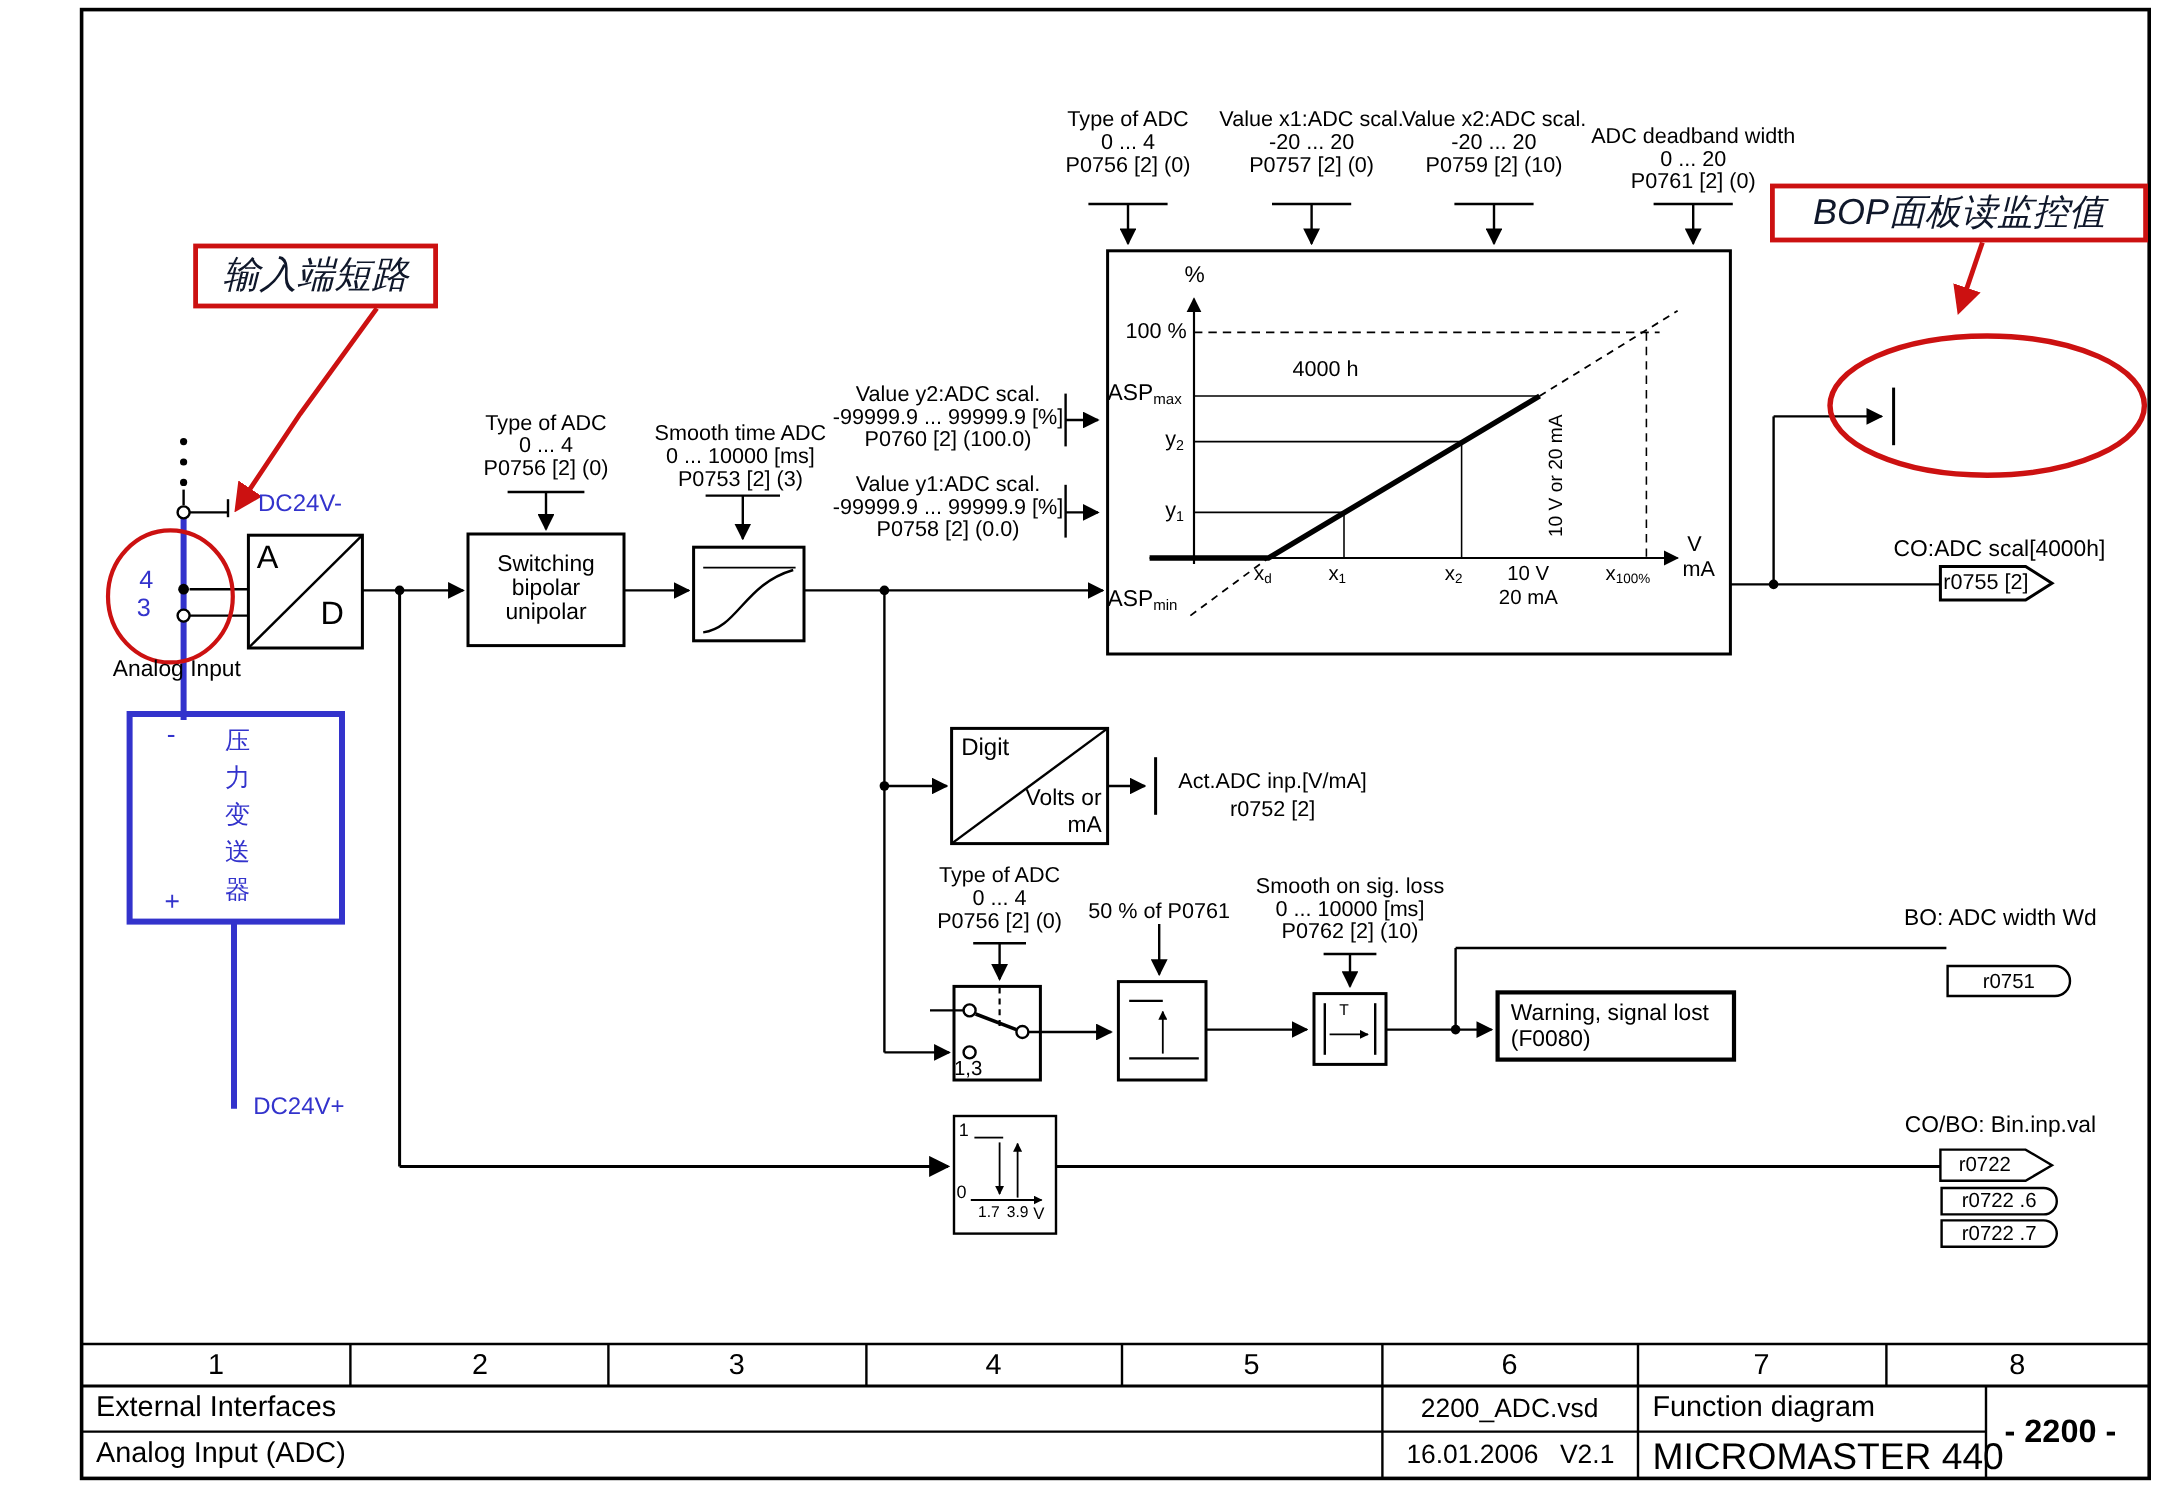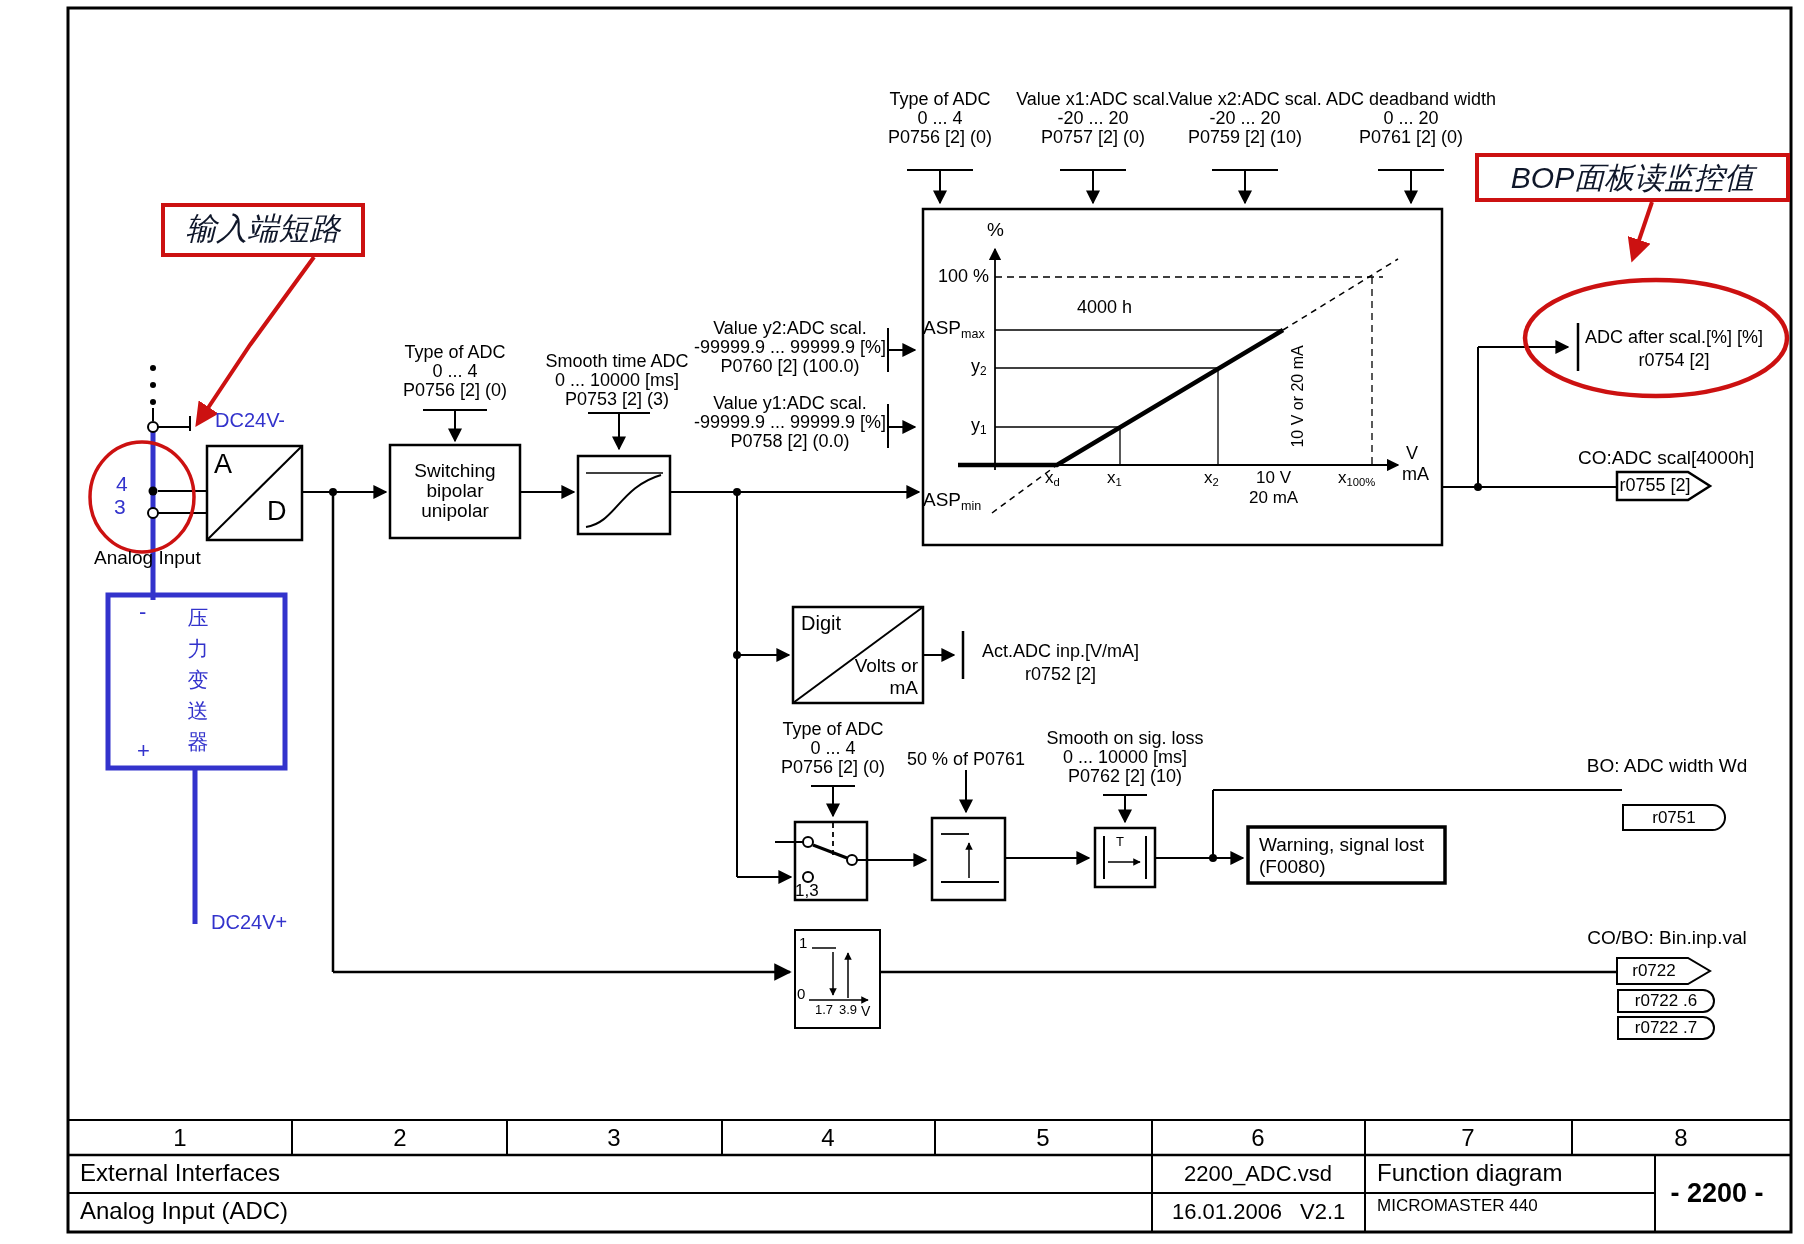--- a/index.html
+++ b/index.html
@@ -206,21 +206,21 @@
 <div class="grp" style="left:983px;top:90px;width:220px;">
   <div>Value x1:ADC scal.</div>
   <div>-20 ... 20</div>
   <div>P0757 [2] (0)</div>
 </div>
 <div class="grp" style="left:1135px;top:90px;width:220px;">
   <div>Value x2:ADC scal.</div>
   <div>-20 ... 20</div>
   <div>P0759 [2] (10)</div>
 </div>
-<div class="grp" style="left:1301px;top:90px;width:220px;text-align:center;">
+<div class="grp" style="left:1301px;top:104px;width:220px;text-align:center;">
   <div>ADC deadband width</div>
   <div>0 ... 20</div>
   <div>P0761 [2] (0)</div>
 </div>
 
 <div class="t red" style="left:163px;top:211px;width:200px;text-align:center;font-size:31px;">输入端短路</div>
 <div class="t red" style="left:1477px;top:160px;width:311px;text-align:center;font-size:30px;">BOP面板读监控值</div>
 
 <div class="t blue" style="left:215px;top:409px;font-size:20px;">DC24V-</div>
 <div class="t blue" style="left:116px;top:472px;font-size:21px;">4</div>
@@ -306,24 +306,20 @@
 <div class="t ctr" style="left:876px;top:749px;width:180px;font-size:18px;">50 % of P0761</div>
 <div class="grp" style="left:1015px;top:729px;width:220px;">
   <div>Smooth on sig. loss</div>
   <div>0 ... 10000 [ms]</div>
   <div>P0762 [2] (10)</div>
 </div>
 <div class="t" style="left:1116px;top:834px;font-size:13px;">T</div>
 <div class="t" style="left:1259px;top:834px;font-size:19px;">Warning, signal lost</div>
 <div class="t" style="left:1259px;top:856px;font-size:19px;">(F0080)</div>
 
-<div class="grp" style="left:1574px;top:326px;width:200px;">
-  <div style="line-height:23px;">ADC after scal.[%] [%]</div>
-  <div style="line-height:23px;">r0754 [2]</div>
-</div>
 <div class="t ctr" style="left:1578px;top:447px;width:175px;font-size:19px;">CO:ADC scal[4000h]</div>
 <div class="t ctr" style="left:1617px;top:475px;width:76px;font-size:18px;">r0755 [2]</div>
 <div class="t ctr" style="left:1567px;top:755px;width:200px;font-size:19px;">BO: ADC width Wd</div>
 <div class="obox" style="left:1622px;top:804px;width:100px;height:23px;line-height:23px;">r0751</div>
 <div class="t ctr" style="left:1562px;top:927px;width:210px;font-size:19px;">CO/BO: Bin.inp.val</div>
 <div class="t ctr" style="left:1617px;top:961px;width:74px;font-size:17px;">r0722</div>
 <div class="obox" style="left:1617px;top:989px;width:94px;height:20px;line-height:20px;">r0722 .6</div>
 <div class="obox" style="left:1617px;top:1016px;width:94px;height:20px;line-height:20px;">r0722 .7</div>
 
 <div class="t" style="left:799px;top:934px;font-size:15px;">1</div>
@@ -340,15 +336,15 @@
 <div class="t ctr" style="left:1228px;top:1124px;width:60px;font-size:24px;">6</div>
 <div class="t ctr" style="left:1438px;top:1124px;width:60px;font-size:24px;">7</div>
 <div class="t ctr" style="left:1651px;top:1124px;width:60px;font-size:24px;">8</div>
 <div class="t" style="left:80px;top:1159px;font-size:24px;">External Interfaces</div>
 <div class="t ctr" style="left:1162px;top:1161px;width:192px;font-size:22px;">2200_ADC.vsd</div>
 <div class="t" style="left:1377px;top:1159px;font-size:24px;">Function diagram</div>
 <div class="t ctr bold" style="left:1643px;top:1178px;width:148px;font-size:27px;">- 2200 -</div>
 <div class="t" style="left:80px;top:1197px;font-size:24px;">Analog Input (ADC)</div>
 <div class="t" style="left:1172px;top:1199px;font-size:22px;">16.01.2006</div>
 <div class="t" style="left:1300px;top:1199px;font-size:22px;">V2.1</div>
-<div class="t" style="left:1377px;top:1196px;font-size:17px;">MICROMASTER 440</div>
+<div class="t" style="left:1377px;top:1196px;font-size:31px;">MICROMASTER 440</div>
 
 </div>
 
 </body></html>

